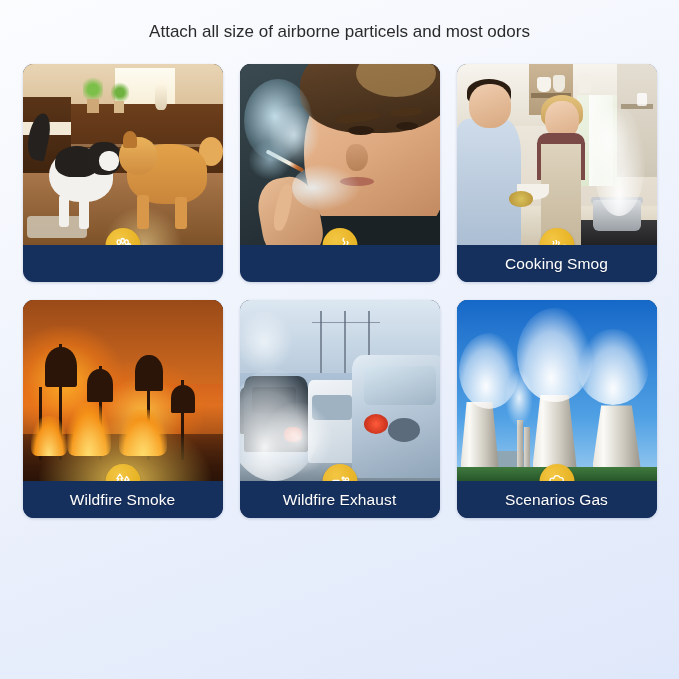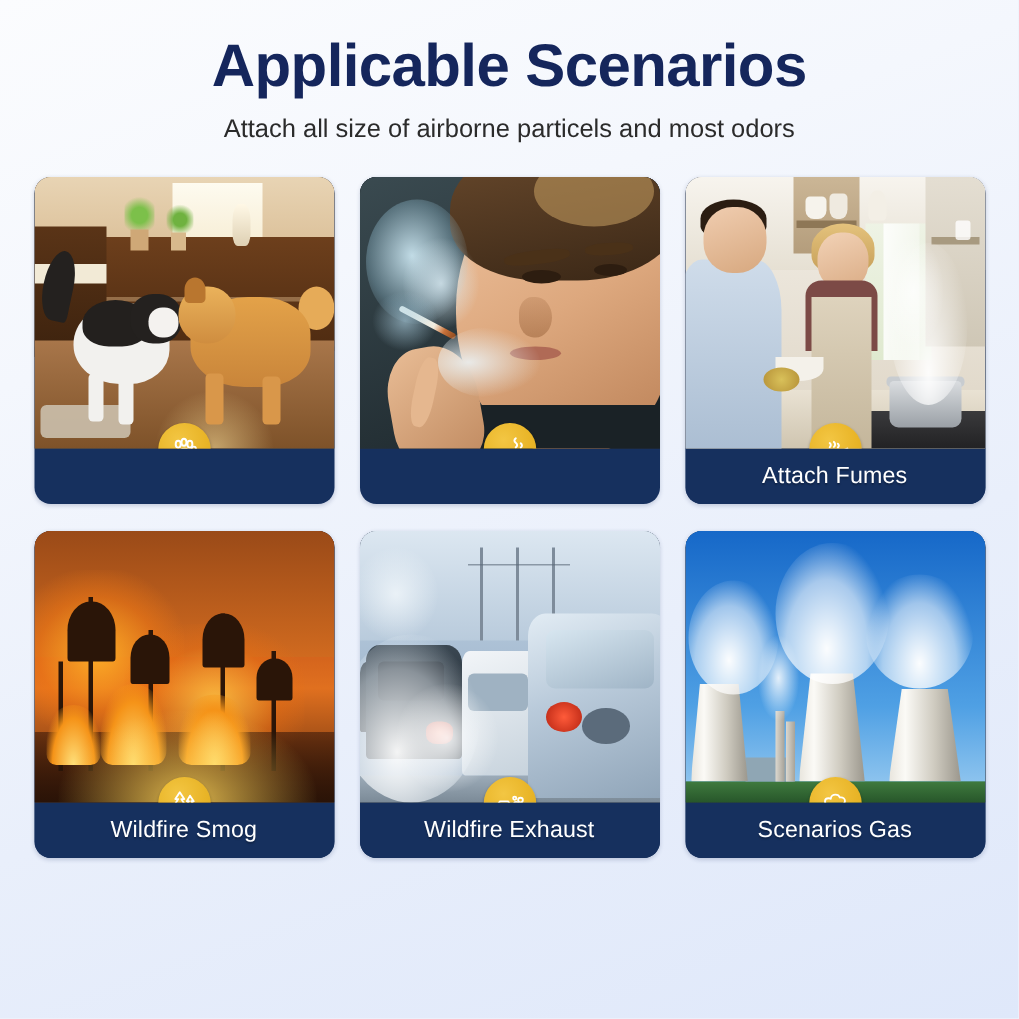--- a/index.html
+++ b/index.html
@@ -322,21 +322,20 @@
     background:radial-gradient(ellipse,rgba(255,255,255,.85),transparent 70%);border-radius:50%;}
   .s-ind .bldg{position:absolute;left:20%;bottom:8%;width:16%;height:9%;
     background:#8fa6b4;}
 </style>
 </head>
 <body>
 
 <div class="page">
 
   <div class="header">
-    <h1 class="title">Applicable Scenarios</h1>
     <p class="subtitle">Attach all size of airborne particels and most odors</p>
   </div>
 
   <div class="grid">
 
     <div class="card">
       <div class="photo">
         <div class="scene s-pet">
           <div class="wall"></div>
             <div class="window"></div>
@@ -446,21 +445,21 @@
           <svg width="21" height="21" viewBox="0 0 24 24" fill="none" stroke="#ffffff" stroke-width="1.5" stroke-linecap="round">
             <path d="M3.2 13.2h13.2c0 3.1-2.6 5.4-6.6 5.4s-6.6-2.3-6.6-5.4z"></path>
             <path d="M16.4 13.6l4.6-2.1"></path>
             <path d="M7.6 10.4c1.1-.9 1.1-2.2 0-3.1"></path>
             <path d="M10.8 10.2c1.2-1.1 1.2-2.7 0-3.8"></path>
             <path d="M13.8 10.6c1-.8 1-2 0-2.8"></path>
           </svg>
         </div>
       </div>
       <div class="label-bar">
-        <span>Attach Fumes</span>
+        <span>Cooking Smog</span>
       </div>
     </div>
 
     <div class="card">
       <div class="photo">
         <div class="scene s-fire">
           <div class="sky"></div>
             <div class="glow1"></div>
             <div class="glow2"></div>
           <div class="ground"></div>
@@ -482,21 +481,21 @@
           <svg width="21" height="21" viewBox="0 0 24 24" fill="none" stroke="#ffffff" stroke-width="1.4" stroke-linejoin="round" stroke-linecap="round">
             <path d="M8.4 3.6l3.4 5.2H9.6l2.6 4.2H4.6l2.6-4.2H5.0z"></path>
             <path d="M16.2 6.2l2.8 4.3h-1.8l2.2 3.5h-6.2l2.2-3.5h-1.6z"></path>
             <line x1="8.4" y1="13" x2="8.4" y2="16.4"></line>
             <line x1="16.2" y1="14" x2="16.2" y2="16.4"></line>
             <path d="M4 18.8c1.2-1.6 2.6.6 3.9-.9 1.2 1.6 2.6-.6 3.9.9 1.3-1.5 2.6.7 3.9-.9 1.2 1.6 2.6-.6 3.9.9"></path>
           </svg>
         </div>
       </div>
       <div class="label-bar">
-        <span>Wildfire Smog</span>
+        <span>Wildfire Smoke</span>
       </div>
     </div>
 
     <div class="card">
       <div class="photo">
         <div class="scene s-traffic">
           <div class="skyt"></div>
           <div class="pole1"></div>
             <div class="pole2"></div>
             <div class="pole3"></div>

